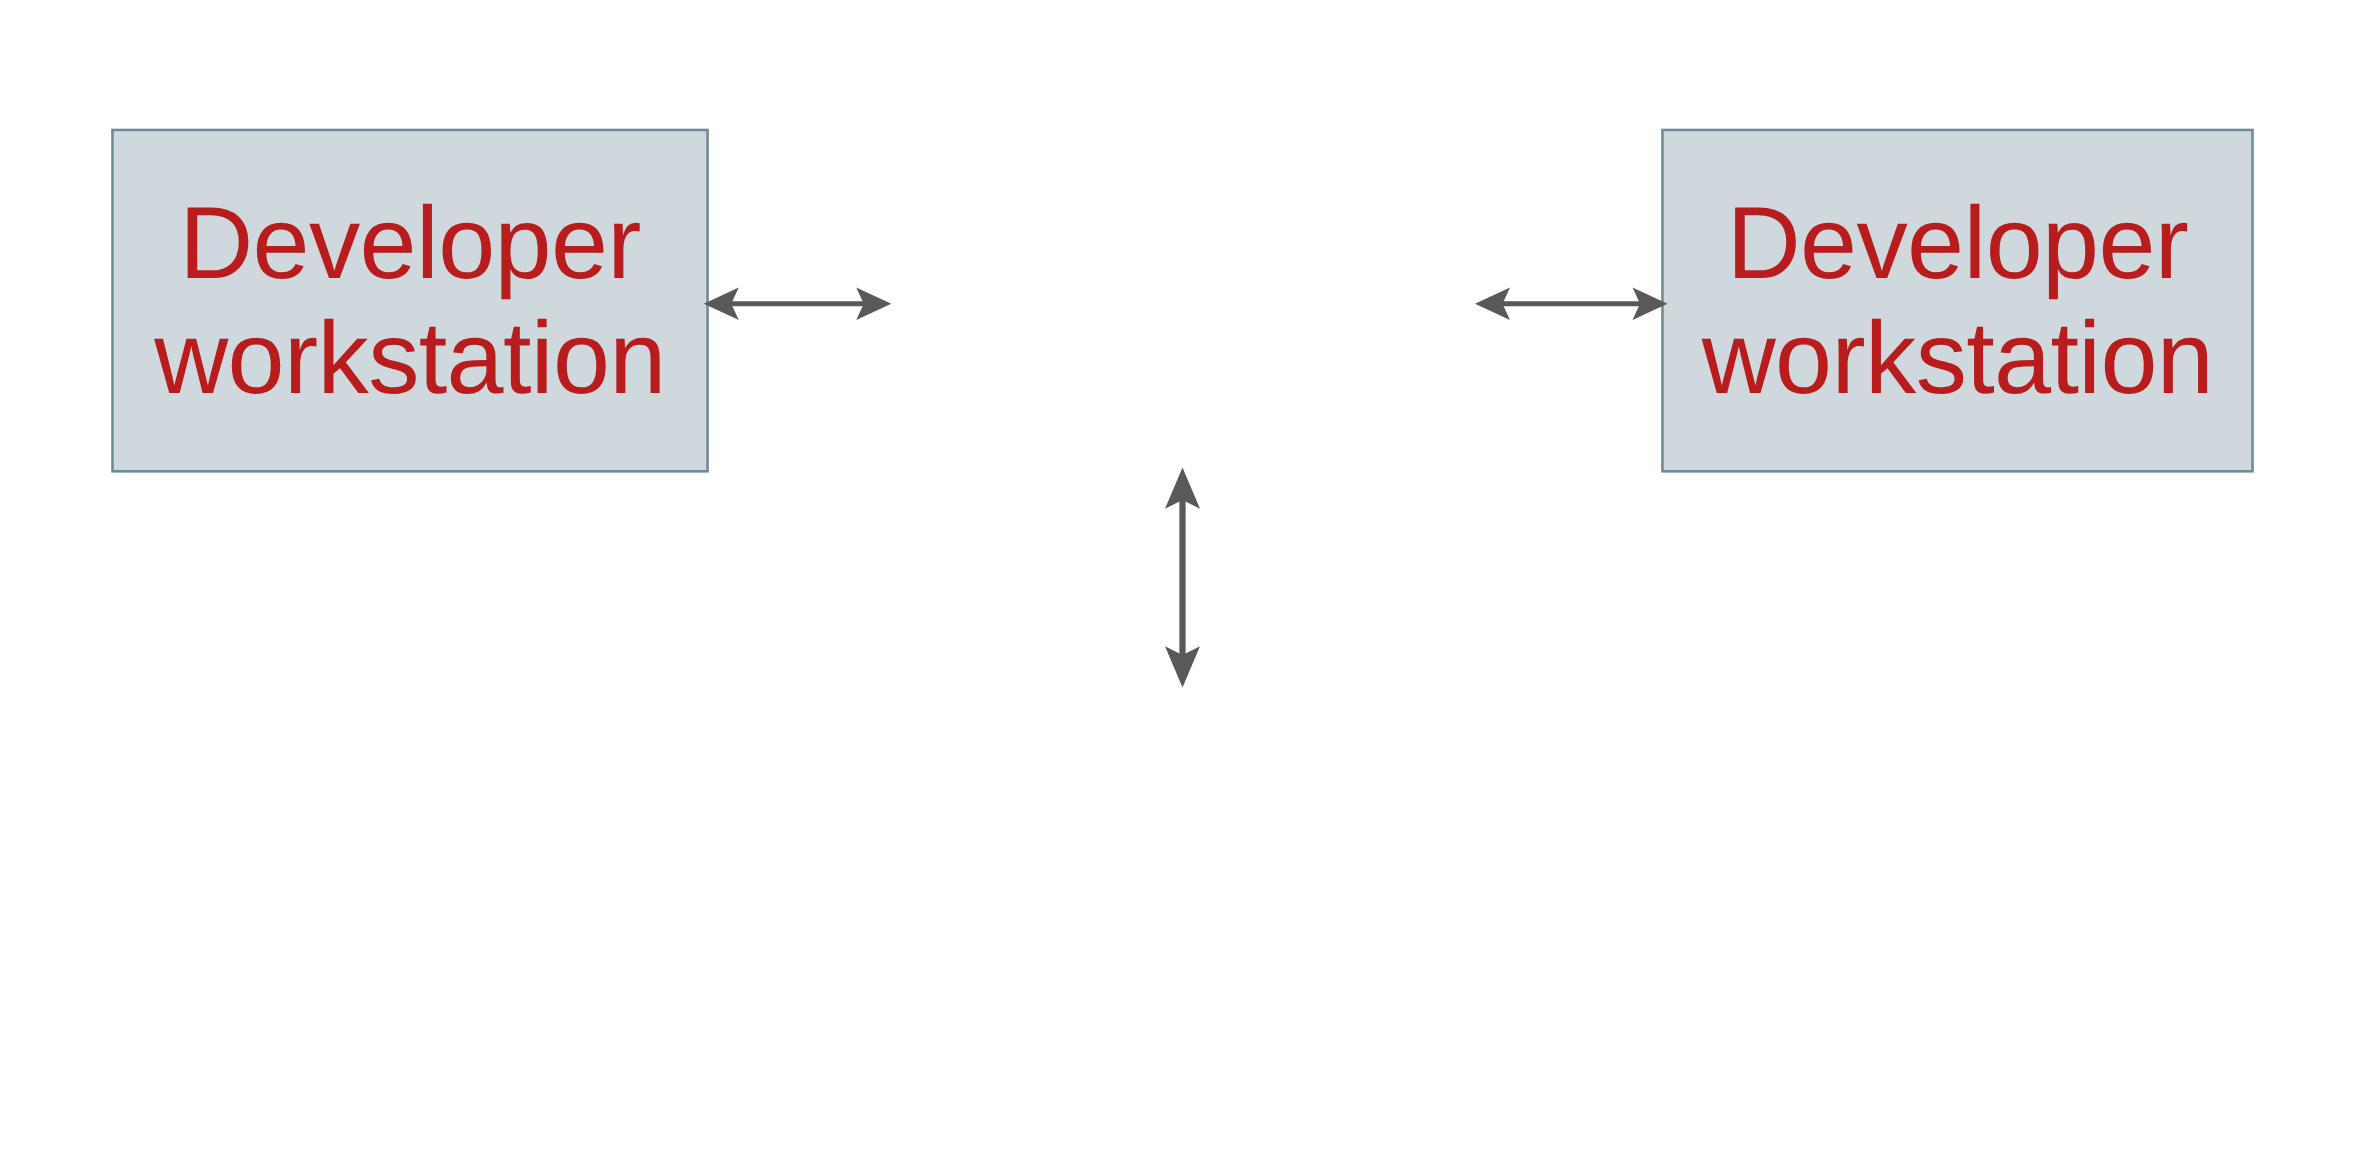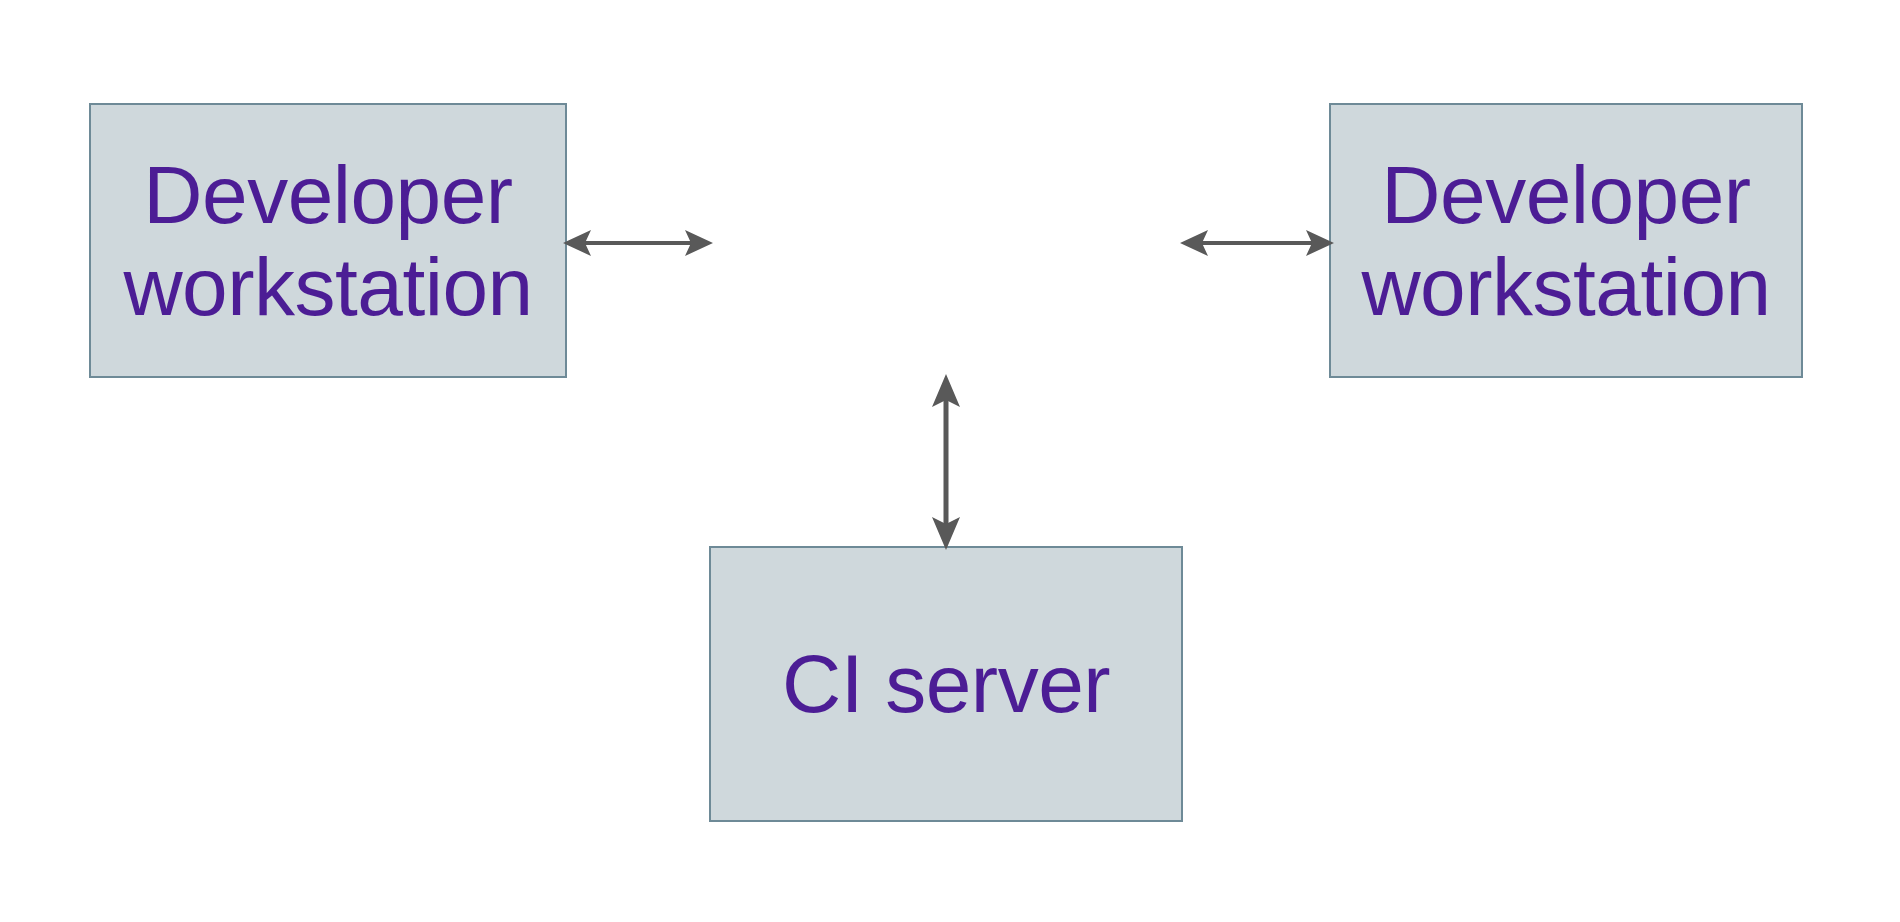--- a/index.html
+++ b/index.html
@@ -27,21 +27,21 @@
     display: flex;
     align-items: center;
     justify-content: center;
     text-align: center;
   }
   .node-label {
     font-family: "Liberation Sans", sans-serif;
     font-size: 82px;
     line-height: 92px;
     font-weight: 400;
-    color: #4c1d95;
+    color: #b91c1c;
     letter-spacing: -0.5px;
     white-space: pre-line;
     padding: 0 4px;
     text-align: center;
   }
   
   #node-dev-left   { left: 89px;   top: 103px; width: 478px; height: 275px; }
   #node-shared     { left: 708px;  top: 103px; width: 476px; height: 275px; }
   #node-dev-right  { left: 1329px; top: 103px; width: 474px; height: 275px; }
   #node-ci         { left: 709px;  top: 546px; width: 474px; height: 276px; }
@@ -63,23 +63,20 @@
     <span class="node-label">Developer
 workstation</span>
   </div>
 
 
   <div class="node" id="node-dev-right">
     <span class="node-label">Developer
 workstation</span>
   </div>
 
-  <div class="node" id="node-ci">
-    <span class="node-label">CI server</span>
-  </div>
 
   <svg class="connector" id="edge-left-shared" viewBox="0 0 150 62">
     <g>
       <line x1="16" y1="31" x2="134" y2="31" stroke="#595959" stroke-width="4"></line>
       <polygon points="0,31 28,18 22,31 28,44" fill="#595959"></polygon>
       <polygon points="150,31 122,18 128,31 122,44" fill="#595959"></polygon>
     </g>
   </svg>
 
   <svg class="connector" id="edge-shared-right" viewBox="0 0 154 62">

